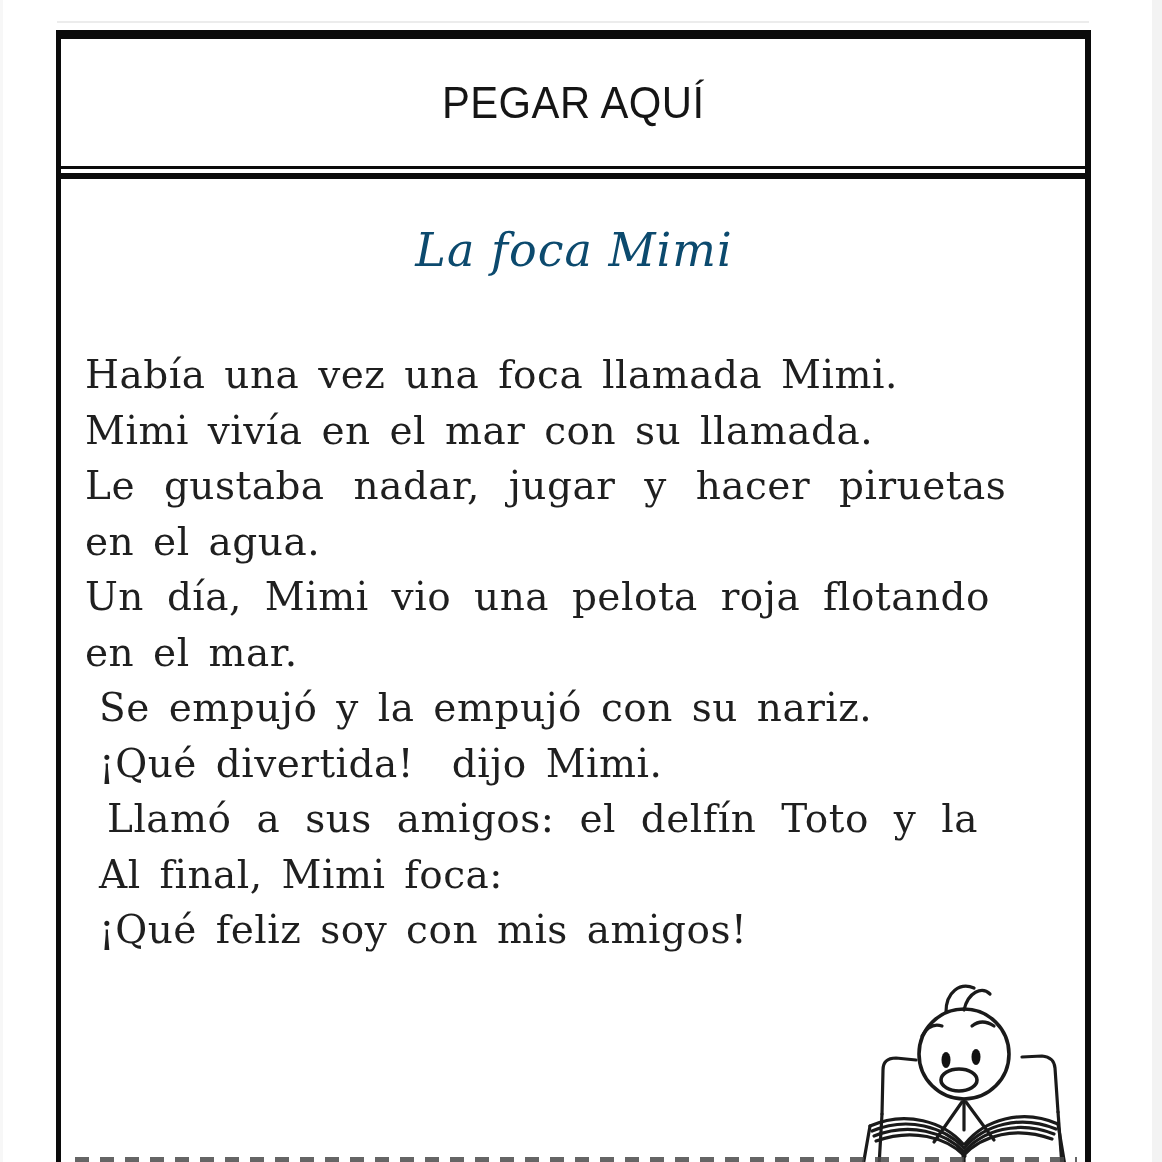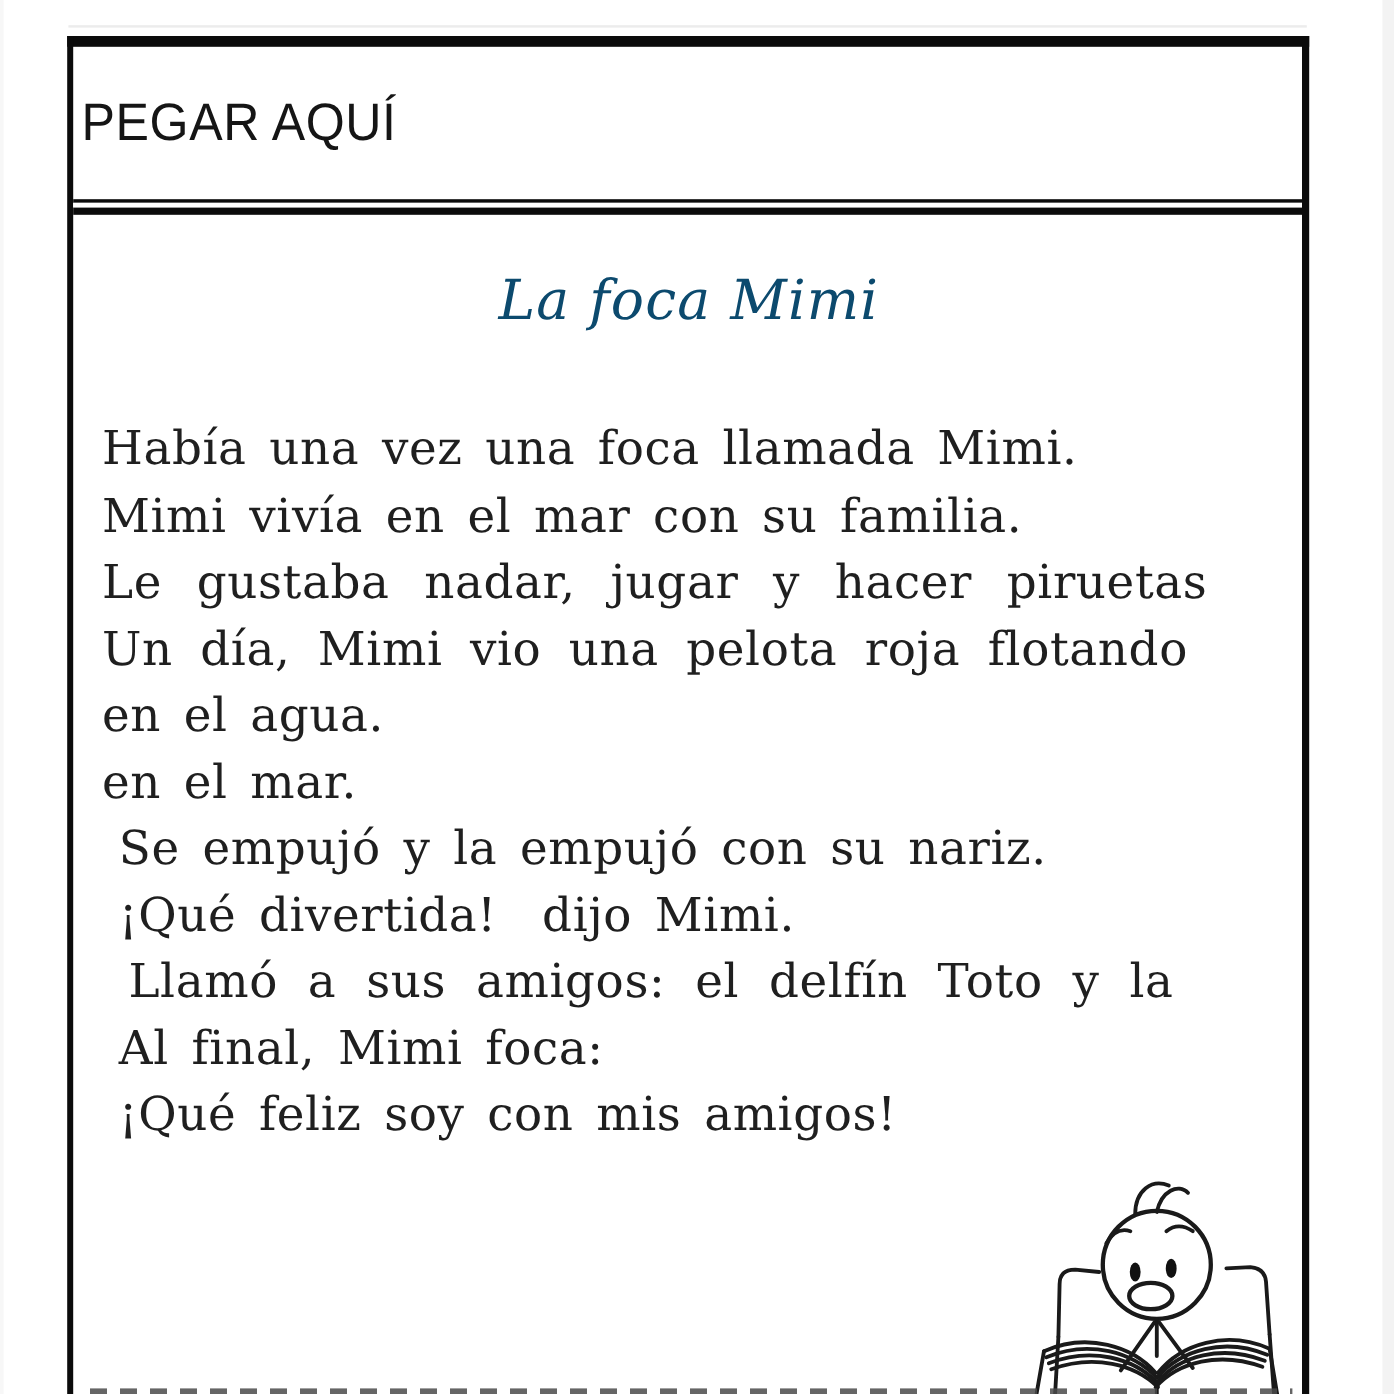--- a/index.html
+++ b/index.html
@@ -30,21 +30,21 @@
     left: 56px; top: 30px;
     width: 1035px; height: 1132px;
     border-top: 9px solid #0b0b0b;
     border-left: 5px solid #0b0b0b;
     border-right: 6px solid #0b0b0b;
     background: #ffffff;
   }
   .paste-header {
     height: 130px;
     border-bottom: 3px solid #0b0b0b;
-    display: flex; align-items: center; 
+    display: flex; align-items: center; justify-content: center;
   }
   .paste-header .label {
     font-size: 44px;
     letter-spacing: 0.5px;
     color: #151515;
     transform: scaleX(0.95);
     white-space: pre;
   }
   .divider-gap { height: 4px; background: #ffffff; }
   .divider-rule { height: 6px; background: #0b0b0b; }
@@ -115,24 +115,24 @@
   <div class="paste-header">
     <div class="label">PEGAR AQUÍ</div>
   </div>
   <div class="divider-gap"></div>
   <div class="divider-rule"></div>
 
   <div class="story">
     <div class="story-title">La foca Mimi</div>
 
     <div class="line">Había una vez una foca llamada Mimi.</div>
-    <div class="line">Mimi vivía en el mar con su familia.</div>
+    <div class="line">Mimi vivía en el mar con su llamada.</div>
     <div class="line ws-wide">Le gustaba nadar, jugar y hacer piruetas</div>
+    <div class="line">en el agua.</div>
     <div class="line ws-med">Un día, Mimi vio una pelota roja flotando</div>
-    <div class="line">en el agua.</div>
     <div class="line">en el mar.</div>
     <div class="line ind-sm">Se empujó y la empujó con su nariz.</div>
     <div class="line ind-sm">¡Qué divertida!  dijo Mimi.</div>
     <div class="line ind-md ws-wide2">Llamó a sus amigos: el delfín Toto y la</div>
     <div class="line ind-sm">Al final, Mimi foca:</div>
     <div class="line ind-sm">¡Qué feliz soy con mis amigos!</div>
   </div>
 
   <div class="figure-wrap">
     <svg viewBox="0 0 232 188" fill="none" stroke="#1a1a1a" stroke-width="3.2" stroke-linecap="round" stroke-linejoin="round">

